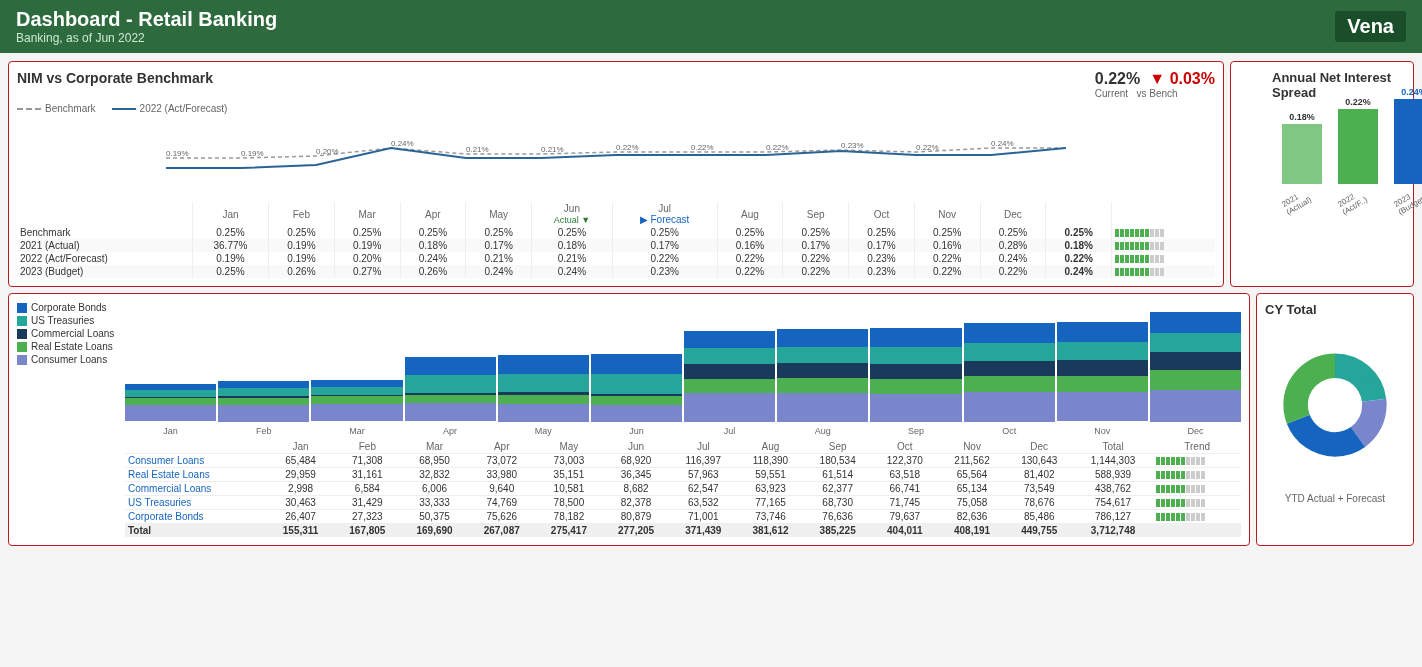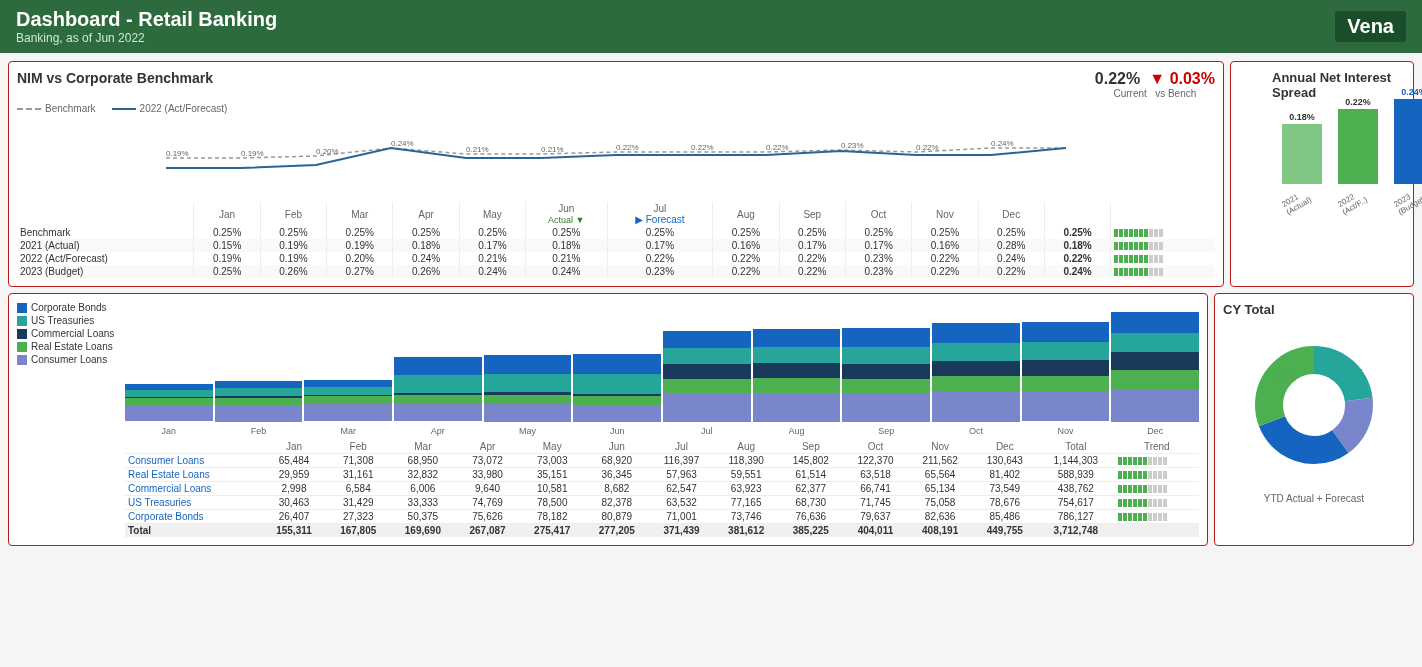--- a/index.html
+++ b/index.html
@@ -13,21 +13,21 @@
     .main-content { padding: 8px; display: flex; flex-direction: column; gap: 6px; }
 
     .section-row { display: flex; gap: 6px; }
 
     .card { background: white; border: 1px solid #b91c1c; border-radius: 4px; padding: 8px; }
 
     
     .nim-card { flex: 1; min-width: 0; }
     .nim-header { display: flex; justify-content: space-between; align-items: flex-start; margin-bottom: 4px; }
     .nim-title { font-size: 14px; font-weight: bold; color: #333; }
-    .nim-kpi { text-align: center; }
+    .nim-kpi { text-align: left; }
     .nim-kpi-current { font-size: 16px; font-weight: bold; color: #333; }
     .nim-kpi-delta { font-size: 16px; font-weight: bold; color: #cc0000; }
     .nim-kpi-labels { font-size: 10px; color: #666; }
 
     .annual-card { width: 184px; flex-shrink: 0; padding-left: 41px; }
     .annual-title { font-size: 13px; font-weight: bold; color: #333; margin-bottom: 8px; }
 
     
     .chart-area { height: 80px; position: relative; margin-bottom: 4px; }
     .line-chart-svg { width: 100%; height: 80px; }
@@ -52,21 +52,21 @@
     .section-heading { color: #2d6b3e; font-size: 16px; font-weight: bold; border-bottom: 2px solid #2d6b3e; padding-bottom: 4px; margin: 4px 0; }
 
     
     .assets-card { flex: 1; min-width: 0; }
     .assets-header { display: flex; justify-content: space-between; align-items: flex-start; margin-bottom: 4px; }
     .assets-title { font-size: 14px; font-weight: bold; color: #333; }
     .assets-kpi { text-align: right; }
     .assets-kpi-val { font-size: 18px; font-weight: bold; color: #333; }
     .assets-kpi-sub { font-size: 10px; color: #666; }
 
-    .cy-total-card { width: 200px; flex-shrink: 0; }
+    .cy-total-card { width: 158px; flex-shrink: 0; }
     .cy-title { font-size: 13px; font-weight: bold; color: #333; margin-bottom: 8px; }
 
     .assets-legend { display: flex; flex-direction: column; gap: 2px; margin-bottom: 6px; font-size: 10px; }
     .legend-entry { display: flex; align-items: center; gap: 4px; }
     .legend-color-box { width: 10px; height: 10px; flex-shrink: 0; }
 
     
     .assets-table { width: 100%; border-collapse: collapse; font-size: 10px; }
     .assets-table th { color: #666; font-weight: normal; text-align: center; padding: 1px 3px; }
     .assets-table td { text-align: center; padding: 1px 3px; border-top: 1px solid #eee; }
@@ -187,21 +187,21 @@
                   <div style="width:4px;height:8px;background:#4caf50;"></div>
                   <div style="width:4px;height:8px;background:#4caf50;"></div>
                   <div style="width:4px;height:8px;background:#ccc;"></div>
                   <div style="width:4px;height:8px;background:#ccc;"></div>
                   <div style="width:4px;height:8px;background:#ccc;"></div>
                 </div>
               </td>
             </tr>
             <tr>
               <td>2021 (Actual)</td>
-              <td>0.15%</td>
+              <td>36.77%</td>
               <td>0.19%</td>
               <td>0.19%</td>
               <td>0.18%</td>
               <td>0.17%</td>
               <td>0.18%</td>
               <td>0.17%</td>
               <td>0.16%</td>
               <td>0.17%</td>
               <td>0.17%</td>
               <td>0.16%</td>
@@ -491,21 +491,21 @@
                 <tr>
                   <td style="color:#1565c0;cursor:pointer;">Consumer Loans</td>
                   <td>65,484</td>
                   <td>71,308</td>
                   <td>68,950</td>
                   <td>73,072</td>
                   <td>73,003</td>
                   <td>68,920</td>
                   <td>116,397</td>
                   <td>118,390</td>
-                  <td>145,802</td>
+                  <td>180,534</td>
                   <td>122,370</td>
                   <td>211,562</td>
                   <td>130,643</td>
                   <td>1,144,303</td>
                   <td>
                     <div style="display:flex;gap:1px;">
                       <div style="width:4px;height:8px;background:#4caf50;"></div>
                       <div style="width:4px;height:8px;background:#4caf50;"></div>
                       <div style="width:4px;height:8px;background:#4caf50;"></div>
                       <div style="width:4px;height:8px;background:#4caf50;"></div>

